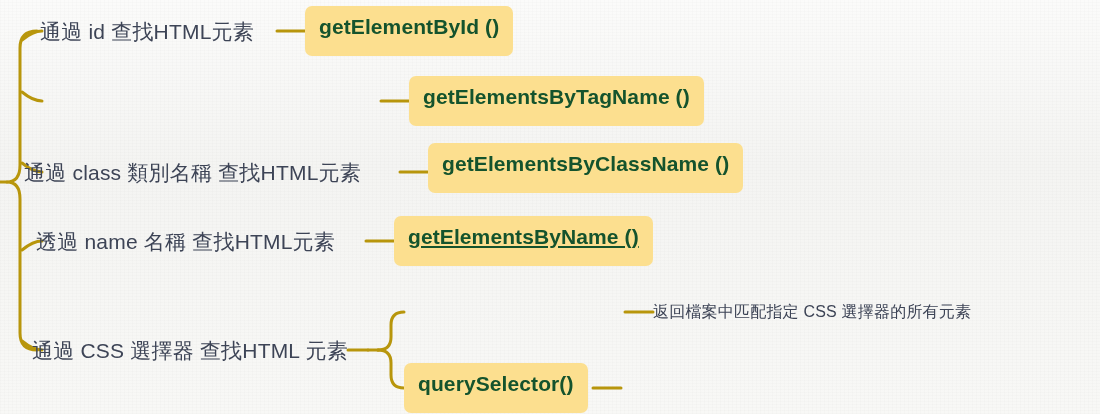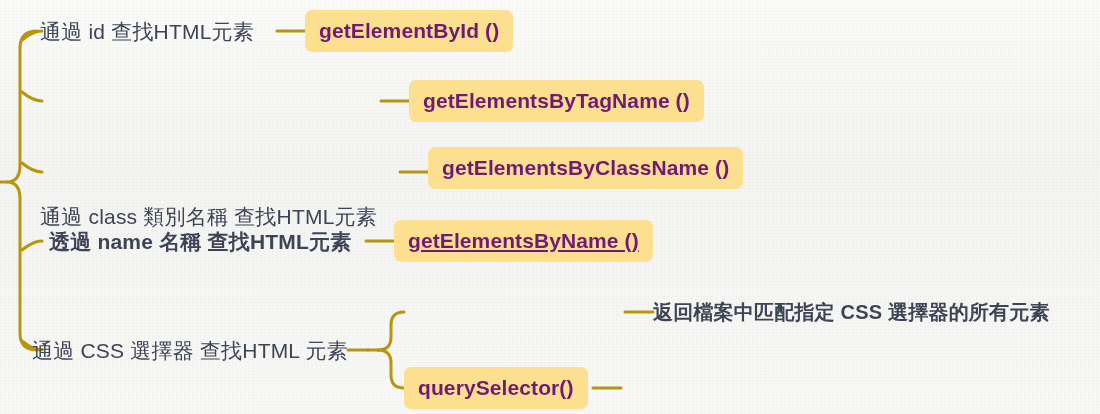--- a/index.html
+++ b/index.html
@@ -52,39 +52,38 @@
     font-size: 21px;
     line-height: 1;
     letter-spacing: 0.2px;
     transform: translateY(-50%);
   }
 
   .badge {
     position: absolute;
     white-space: nowrap;
     background: #fcdf8f;
-    color: #701a75;
+    color: #14532d;
     font-size: 21px;
     font-weight: 700;
     line-height: 1;
-    padding: 10px 14px 11px 14px;
+    padding: 10px 14px 19px 14px;
     border-radius: 7px;
     transform: translateY(-50%);
     letter-spacing: 0.1px;
   }
 
   .desc {
     position: absolute;
     white-space: nowrap;
     color: #3d4456;
-    font-size: 20px;
+    font-size: 16px;
     line-height: 1;
     letter-spacing: 0.2px;
     transform: translateY(-50%);
-    font-weight: bold;
   }
 </style>
 </head>
 <body>
 
 <div id="mindmap">
 
   <svg id="brace-layer" viewBox="0 0 1100 414" width="1100" height="414" aria-hidden="true">
     <g fill="none" stroke="#b8960c" stroke-width="3" stroke-linecap="round" stroke-linejoin="round">
 
@@ -113,24 +112,24 @@
       <line x1="625" y1="312" x2="653" y2="312"></line>
       <line x1="593" y1="388" x2="621" y2="388"></line>
     </g>
   </svg>
 
   <div class="node-label" style="left:40px; top:31px;">通過 id 查找HTML元素</div>
   <div class="badge" style="left:305px; top:31px;">getElementById ()</div>
 
   <div class="badge" style="left:409px; top:101px;">getElementsByTagName ()</div>
 
-  <div class="node-label" style="left:40px; top:172px;margin-top:44px;">通過 class 類別名稱 查找HTML元素</div>
+  <div class="node-label" style="left:24px; top:172px;">通過 class 類別名稱 查找HTML元素</div>
   <div class="badge" style="left:428px; top:168px;">getElementsByClassName ()</div>
 
-  <div class="node-label" style="left:49px; top:241px;font-weight:bold;">透過 name 名稱 查找HTML元素</div>
+  <div class="node-label" style="left:36px; top:241px;">透過 name 名稱 查找HTML元素</div>
   <div class="badge" style="left:394px; top:241px;text-decoration:underline;">getElementsByName ()</div>
 
   <div class="node-label" style="left:32px; top:350px;">通過 CSS 選擇器 查找HTML 元素</div>
 
   <div class="desc" style="left:653px; top:312px;">返回檔案中匹配指定 CSS 選擇器的所有元素</div>
 
   <div class="badge" style="left:404px; top:388px;">querySelector()</div>
 
 </div>
 

